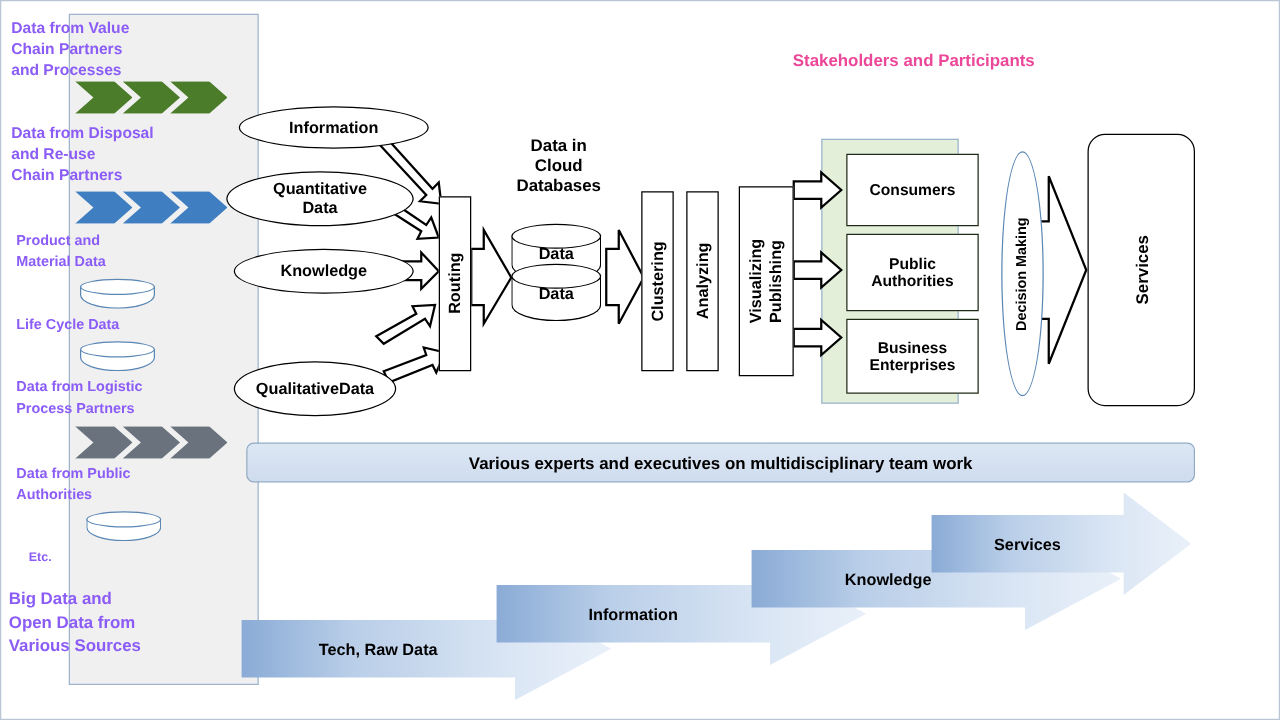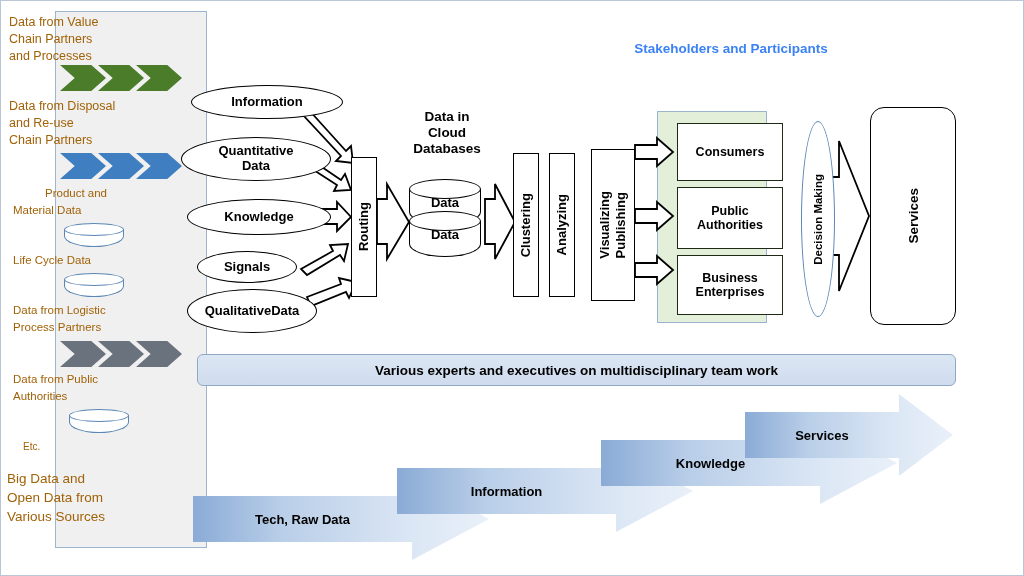--- a/index.html
+++ b/index.html
@@ -21,22 +21,22 @@
   
   #sidebar{
     left:54px;top:10px;width:152px;height:537px;
     background:#f0f0f0;
     border:1px solid #9eb6cd;
     box-sizing:border-box;
   }
   .sb-text{
     position:absolute;
     left:8px;width:140px;
-    font-weight:normal;
-    color:#a16207;
+    font-weight:bold;
+    color:#8b5cf6;
     line-height:1.18;
     font-size:12.5px;
   }
   .sb-text.small{font-size:11.5px;left:12px;width:136px;}
   .sb-text.etc{font-size:10px;left:22px;}
   .sb-text.big{font-size:13.5px;left:6px;}
 
   
   .chev-group{position:absolute;height:26px;}
   .chev{
@@ -139,21 +139,21 @@
     z-index:5;
   }
   #services span{
     writing-mode:vertical-rl;transform:rotate(180deg);
     font-weight:bold;font-size:13.5px;color:#000;
   }
 
   
   #stake-title{
     left:560px;top:38px;width:340px;text-align:center;
-    font-weight:bold;font-size:13.5px;color:#3b82f6;line-height:1.45;
+    font-weight:bold;font-size:13.5px;color:#ec4899;line-height:1.45;
   }
   #cloud-title{
     left:394px;top:108px;width:104px;text-align:center;
     font-weight:bold;font-size:13.5px;color:#000;line-height:1.2;
   }
 
   
   #experts{
     left:196px;top:353px;width:759px;height:32px;
     background:linear-gradient(#dce7f4,#cfdcee);
@@ -193,21 +193,21 @@
   <div class="abs sb-text" style="top:98px;">Data from Disposal</div>
   <div class="abs sb-text" style="top:115px;">and Re-use</div>
   <div class="abs sb-text" style="top:132px;">Chain Partners</div>
 
   <div class="abs chev-group" style="left:59px;top:152px;width:124px;">
     <div class="chev blue" style="left:0px;"></div>
     <div class="chev blue" style="left:38px;"></div>
     <div class="chev blue" style="left:76px;"></div>
   </div>
 
-  <div class="abs sb-text small" style="top:186px;margin-left:32px;">Product and</div>
+  <div class="abs sb-text small" style="top:186px;">Product and</div>
   <div class="abs sb-text small" style="top:203px;">Material Data</div>
 
   <div class="abs cyl" style="left:63px;top:222px;">
     <div class="body"></div>
       <div class="top"></div>
   </div>
 
   <div class="abs sb-text small" style="top:253px;">Life Cycle Data</div>
 
   <div class="abs cyl" style="left:63px;top:272px;">
@@ -244,23 +244,20 @@
 
   <div class="ell" style="left:180px;top:136px;width:150px;height:44px;flex-direction:column;">
     <span>Quantitative</span>
     <span>Data</span>
   </div>
 
   <div class="ell" style="left:186px;top:198px;width:144px;height:36px;">
     <span>Knowledge</span>
   </div>
 
-  <div class="ell" style="left:196px;top:250px;width:100px;height:32px;">
-    <span>Signals</span>
-  </div>
 
   <div class="ell" style="left:186px;top:288px;width:130px;height:44px;flex-direction:row;">
     <span>Qualitative</span>
     <span>Data</span>
   </div>
 
   <div class="vbox" style="left:350px;top:156px;width:26px;height:140px;">
     <span>Routing</span>
   </div>
 

